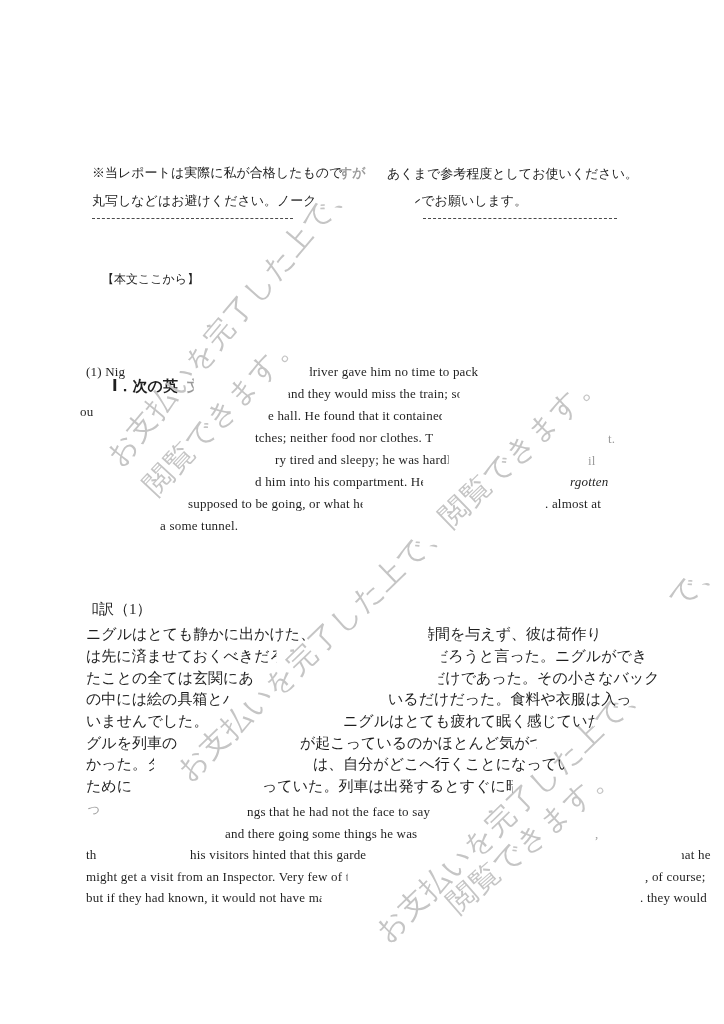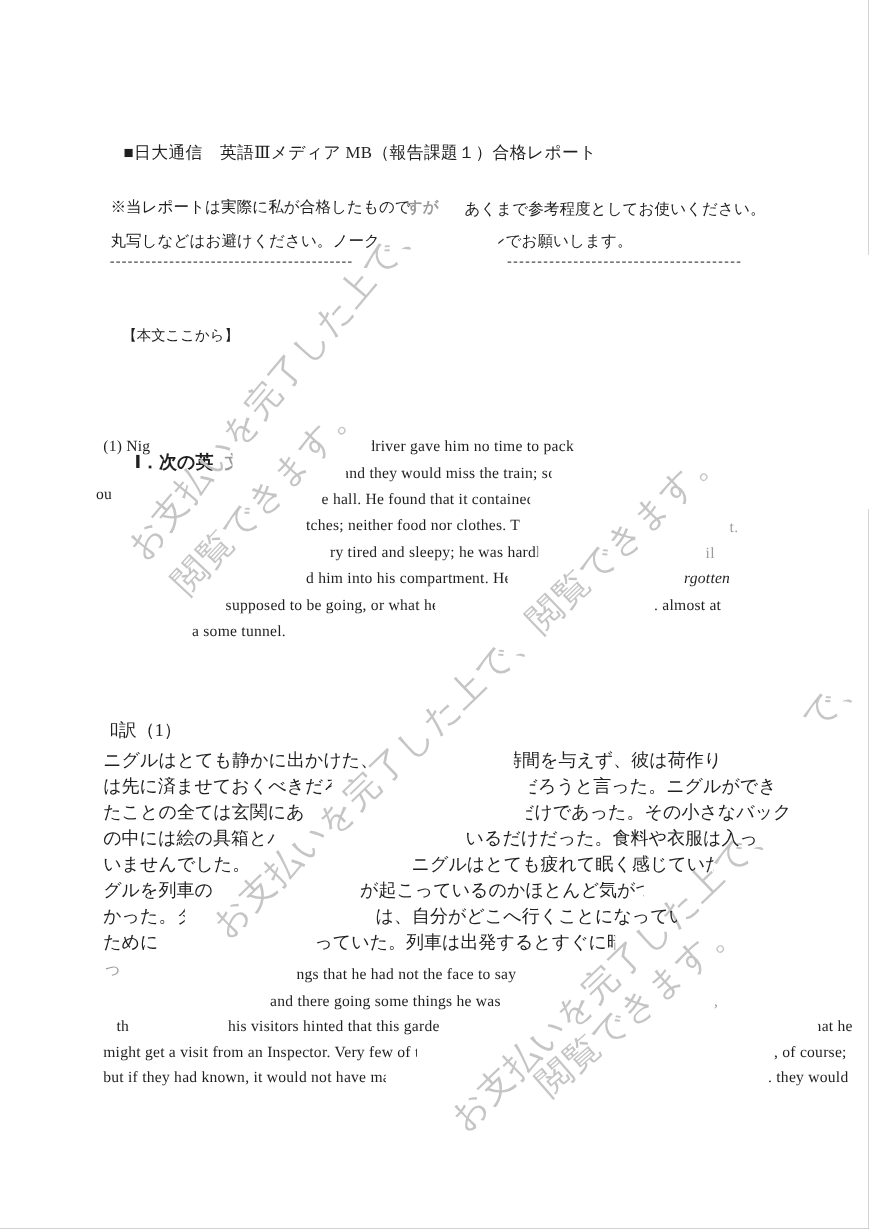--- a/index.html
+++ b/index.html
@@ -25,21 +25,20 @@
   }
   .dash{position:absolute;border-top:1px dashed #4a4a4a;height:0;}
   #hdr{left:103px;top:120px;font-size:14px;letter-spacing:.3px;}
   #marker{left:102px;top:272px;font-size:12px;}
   #sect{left:112px;top:335px;font-size:15px;}
 </style>
 </head>
 <body>
 
 <div id="page">
-  <div id="hdr" class="abs">■日大通信　英語Ⅲメディア MB（報告課題１）合格レポート</div>
   <div id="marker" class="abs">【本文ここから】</div>
   <div id="sect" class="abs jp b">Ⅰ．次の英</div>
   <div id="wm-layer">
       <div class="wm" style="left: 230px; top: 322px; --r: -50deg;">お支払いを完了した上で、</div>
       <div class="wm" style="left: 222px; top: 413px; --r: -47deg;">閲覧できます。</div>
       <div class="wm" style="left: 390px; top: 575px; --r: -44deg;">お支払いを完了した上で、閲覧できます。</div>
       <div class="wm" style="left: 512px; top: 810px; --r: -44deg;">お支払いを完了した上で、</div>
       <div class="wm" style="left: 532px; top: 838px; --r: -41deg;">閲覧できます。</div>
       <div class="wm" style="left: 695px; top: 582px; --r: -45deg;">で、</div>
     </div>
@@ -79,21 +78,21 @@
       <div class="frag jp" style="left: 86px; top: 692px;">グルを列車の</div>
       <div class="frag jp" style="left: 300px; top: 692px;">が起こっているのかほとんど気が<span class="cutR">つ</span></div>
       <div class="frag jp" style="left: 86px; top: 713px;">かった。<span class="cutR">タ</span></div>
       <div class="frag jp" style="left: 313px; top: 713px;">は、自分がどこへ行くことになって<span class="cutR">い</span></div>
       <div class="frag jp" style="left: 86px; top: 735px;">ために</div>
       <div class="frag jp" style="left: 262px; top: 735px;">っていた。列車は出発するとすぐに<span class="cutR">暗</span></div>
       <div class="frag jp dim" style="left: 86px; top: 757px;">っ</div>
       <div class="frag en" style="left: 247px; top: 804px;">ngs that he had not the face to say</div>
       <div class="frag en" style="left: 225px; top: 826px;">and there going some things he was</div>
       <div class="frag en dim" style="left: 595px; top: 826px;">,</div>
-      <div class="frag en" style="left: 97px; top: 847px;">th</div>
+      <div class="frag en" style="left: 86px; top: 847px;">th</div>
       <div class="frag en" style="left: 190px; top: 847px;">his visitors hinted that this garde</div>
       <div class="frag en" style="left: 678px; top: 847px;"><span class="cutL">h</span>at he</div>
       <div class="frag en" style="left: 86px; top: 869px;">might get a visit from an Inspector. Very few of <span class="cutR">t</span></div>
       <div class="frag en" style="left: 645px; top: 869px;">, of course;</div>
       <div class="frag en" style="left: 86px; top: 890px;">but if they had known, it would not have m<span class="cutR">a</span></div>
       <div class="frag en" style="left: 640px; top: 890px;">. they would</div>
     </div>
   <div id="sep-layer">
       <div class="dash" style="left: 92px; top: 218px; width: 201px;"></div>
       <div class="dash" style="left: 423px; top: 218px; width: 194px;"></div>

